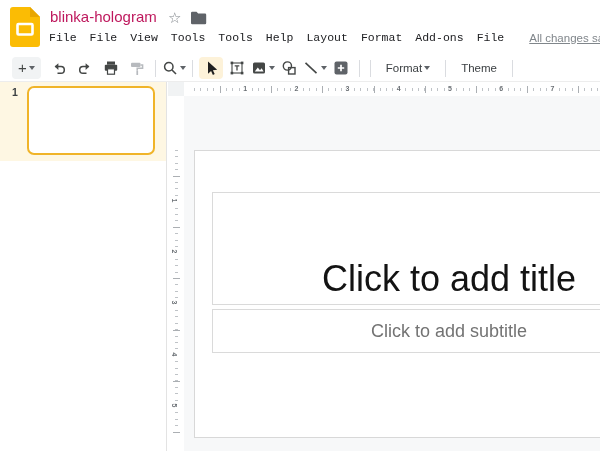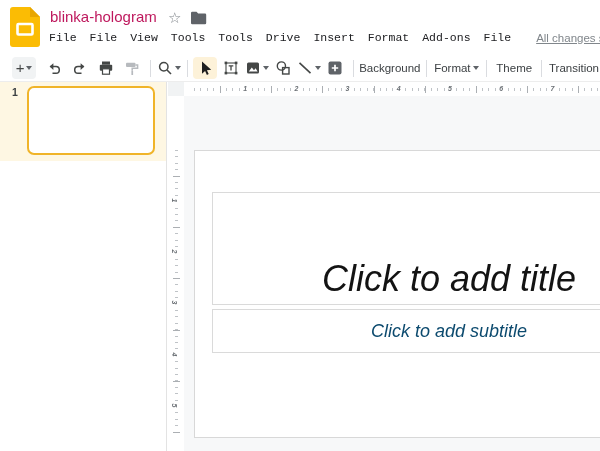--- a/index.html
+++ b/index.html
@@ -32,21 +32,21 @@
   .text-btn { font-size:11.5px; font-weight:500; color:#3c4043; padding:0 9px; white-space:nowrap; }
   .icon16 { display:block; }
   
   .body { position:absolute; left:0; top:82px; width:600px; height:369px; }
   .filmstrip { position:absolute; left:0; top:0; bottom:0; width:167px; background:#fff;
                border-right:1px solid #e3e3e3; }
   .slide-row { position:absolute; left:0; top:0; width:100%; height:79px; background:#fef7e3; cursor:pointer; }
   .slide-num { position:absolute; left:12px; top:4px; font-size:10.5px; font-weight:bold; color:#3c4043; }
   .thumb { position:absolute; left:27px; top:4px; width:128px; height:69px; background:#fff;
            border:2px solid #f0b429; border-radius:7px; cursor:pointer; }
-  .canvas-area { position:absolute; left:168px; top:0; right:0; bottom:0; background:#f7f8f9;font-style:italic; }
+  .canvas-area { position:absolute; left:168px; top:0; right:0; bottom:0; background:#f7f8f9; }
   .v-ruler { position:absolute; left:0; top:0; bottom:0; width:16px; background:#fff; }
   .h-ruler { position:absolute; left:16px; top:0; right:0; height:14px; background:#fff; }
   .corner { position:absolute; left:0; top:0; width:16px; height:14px; background:#f1f3f4; z-index:3; }
   .h-minor { position:absolute; left:10px; right:0; top:6px; height:3px;
              background:repeating-linear-gradient(to right,#bfc3c7 0 1px,transparent 1px 6.4px); }
   .h-half  { position:absolute; left:35.6px; right:0; top:4px; height:7px;
              background:repeating-linear-gradient(to right,#abafb3 0 1px,transparent 1px 51.2px); }
   .v-minor { position:absolute; top:68px; height:288px; left:7px; width:3px;
              background:repeating-linear-gradient(to bottom,#bfc3c7 0 1px,transparent 1px 6.4px); }
   .v-half  { position:absolute; top:93.6px; height:263px; left:5px; width:7px;
@@ -55,21 +55,21 @@
           padding:0 1px; line-height:9px; }
   .v-ruler .rnum { transform:rotate(90deg); }
   .canvas { position:absolute; left:16px; top:14px; right:0; bottom:0; background:#f7f8f9; overflow:hidden; }
   .page { position:absolute; left:10px; top:54px; width:510px; height:288px; background:#fff;
           border:1px solid #d8d8d8; }
   .ph-box { position:absolute; left:17px; width:474px; background:#fff; border:1px solid #dadada; cursor:text; }
   .title-box { top:41px; height:113px; }
   .subtitle-box { top:158px; height:44px; display:flex; align-items:center; justify-content:center; }
   .title-text { position:absolute; left:0; right:0; bottom:5px; text-align:center;
                 font-size:36px; color:#131313; line-height:1.12; white-space:nowrap; }
-  .subtitle-text { font-size:18px; color:#0c4a6e; white-space:nowrap; }
+  .subtitle-text { font-size:18px; color:#737373; white-space:nowrap; }
 </style>
 </head>
 <body>
 
 <div id="app">
 
   <svg class="logo" viewBox="0 0 30 40">
     <path d="M0 3 A3 3 0 0 1 3 0 H20 L30 10 V37 A3 3 0 0 1 27 40 H3 A3 3 0 0 1 0 37 Z" fill="#FBBC04"></path>
     <path d="M20 0 L30 10 H20 Z" fill="#E8A600"></path>
     <rect x="7.5" y="17" width="15" height="10.5" rx="1" fill="none" stroke="#fff" stroke-width="2.6"></rect>
@@ -79,22 +79,22 @@
   <svg class="folder" width="17" height="14" viewBox="0 0 17 14">
     <path d="M1 2 A1.2 1.2 0 0 1 2.2 0.8 H6.5 L8.2 2.5 H15 A1.2 1.2 0 0 1 16.2 3.7 V12 A1.2 1.2 0 0 1 15 13.2 H2.2 A1.2 1.2 0 0 1 1 12 Z" fill="#5f6368"></path>
   </svg>
 
   <div class="menubar">
     <span class="menu-item">File</span>
     <span class="menu-item">File</span>
     <span class="menu-item">View</span>
     <span class="menu-item">Tools</span>
     <span class="menu-item">Tools</span>
-    <span class="menu-item">Drive</span>
-    <span class="menu-item">Insert</span>
+    <span class="menu-item">Help</span>
+    <span class="menu-item">Layout</span>
     <span class="menu-item">Format</span>
     <span class="menu-item">Add-ons</span>
     <span class="menu-item">File</span>
     <span class="save-status">All changes saved in Drive</span>
   </div>
 
   <div class="toolbar">
     <div class="tbtn pill">
       <span class="plus">+</span>
       <span class="caret"></span>
@@ -170,30 +170,28 @@
       </svg>
       <span class="caret"></span>
     </div>
     <div class="tbtn">
       <svg class="icon16" width="16" height="16" viewBox="0 0 16 16">
         <rect x="1.5" y="1.5" width="13" height="13" rx="2" fill="#5f6368"></rect>
         <path d="M8 4.8 V11.2 M4.8 8 H11.2" stroke="#fff" stroke-width="1.7"></path>
       </svg>
     </div>
     <div class="sep"></div>
-    <div class="tbtn text-btn">Background</div>
     <div class="sep"></div>
     <div class="tbtn text-btn">
       <span>Format</span>
       <span class="caret"></span>
     </div>
     <div class="sep"></div>
     <div class="tbtn text-btn">Theme</div>
     <div class="sep"></div>
-    <div class="tbtn text-btn">Transition</div>
   </div>
 
   <div class="body">
 
     <div class="filmstrip">
       <div class="slide-row">
         <span class="slide-num">1</span>
         <div class="thumb"></div>
       </div>
     </div>

